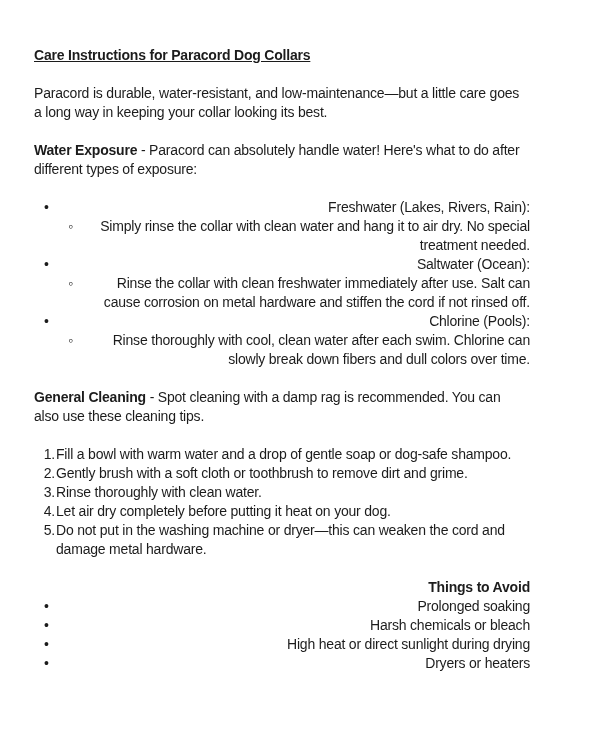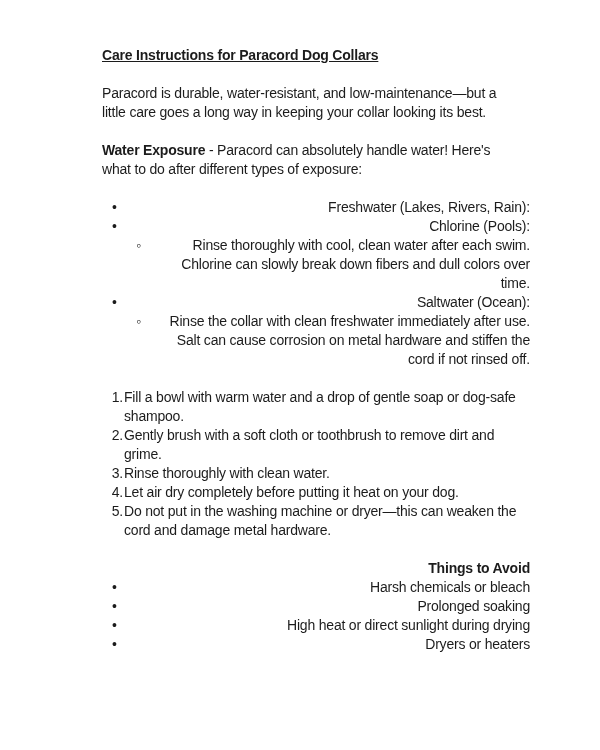--- a/index.html
+++ b/index.html
@@ -14,21 +14,21 @@
     font-family: "Liberation Sans", "DejaVu Sans", sans-serif;
     font-size: 14px;
     line-height: 19px;
     letter-spacing: -0.2px;
     color: #1c1c1c;
   }
   .page {
     box-sizing: border-box;
     width: 600px;
     height: 750px;
-    padding: 46px 70px 0 102px;
+    padding: 46px 70px 0 34px;
   }
   .doc-title {
     font-size: 14px;
     font-weight: bold;
     text-decoration: underline;
     margin: 0 0 19px 0;
   }
   p.para {
     margin: 0 8px 19px 0;
   }
@@ -99,46 +99,50 @@
 
   <h1 class="doc-title">Care Instructions for Paracord Dog Collars</h1>
 
   <p class="para">Paracord is durable, water-resistant, and low-maintenance—but a little care goes a long way in keeping your collar looking its best.</p>
 
   <p class="para"><strong>Water Exposure</strong><span> - Paracord can absolutely handle water! Here's what to do after different types of exposure:</span></p>
 
   <ul class="bul">
     <li>
       <span>Freshwater (Lakes, Rivers, Rain):</span>
-    </li>
-    <li>
-      <span>Chlorine (Pools):</span>
       <ul class="sub">
-        <li><span>Rinse thoroughly with cool, clean water after each swim. Chlorine can slowly break down fibers and dull colors over time.</span></li>
+        <li><span>Simply rinse the collar with clean water and hang it to air dry. No special treatment needed.</span></li>
       </ul>
     </li>
     <li>
       <span>Saltwater (Ocean):</span>
       <ul class="sub">
         <li><span>Rinse the collar with clean freshwater immediately after use. Salt can cause corrosion on metal hardware and stiffen the cord if not rinsed off.</span></li>
       </ul>
     </li>
+    <li>
+      <span>Chlorine (Pools):</span>
+      <ul class="sub">
+        <li><span>Rinse thoroughly with cool, clean water after each swim. Chlorine can slowly break down fibers and dull colors over time.</span></li>
+      </ul>
+    </li>
   </ul>
 
+  <p class="para"><strong>General Cleaning</strong><span> - Spot cleaning with a damp rag is recommended. You can also use these cleaning tips.</span></p>
 
   <ol class="num">
     <li><span>Fill a bowl with warm water and a drop of gentle soap or dog-safe shampoo.</span></li>
     <li><span>Gently brush with a soft cloth or toothbrush to remove dirt and grime.</span></li>
     <li><span>Rinse thoroughly with clean water.</span></li>
     <li><span>Let air dry completely before putting it heat on your dog.</span></li>
     <li><span>Do not put in the washing machine or dryer—this can weaken the cord and damage metal hardware.</span></li>
   </ol>
 
   <p class="section-heading">Things to Avoid</p>
 
   <ul class="bul tight">
+    <li><span>Prolonged soaking</span></li>
     <li><span>Harsh chemicals or bleach</span></li>
-    <li><span>Prolonged soaking</span></li>
     <li><span>High heat or direct sunlight during drying</span></li>
     <li><span>Dryers or heaters</span></li>
   </ul>
 
 </div>
 
 </body></html>

